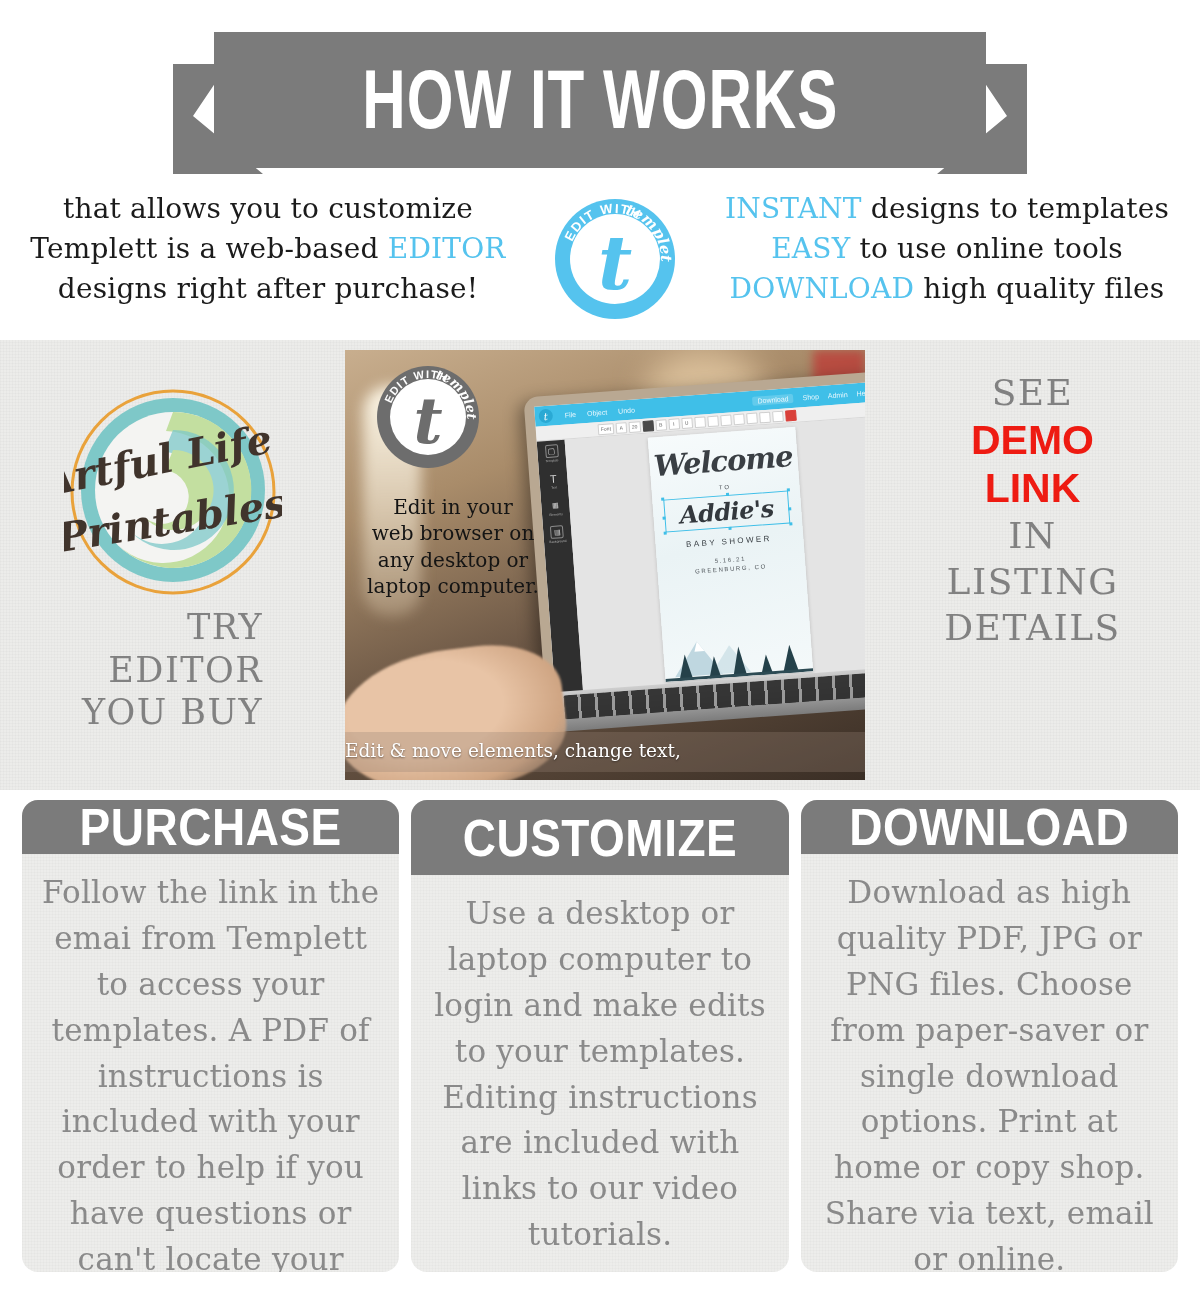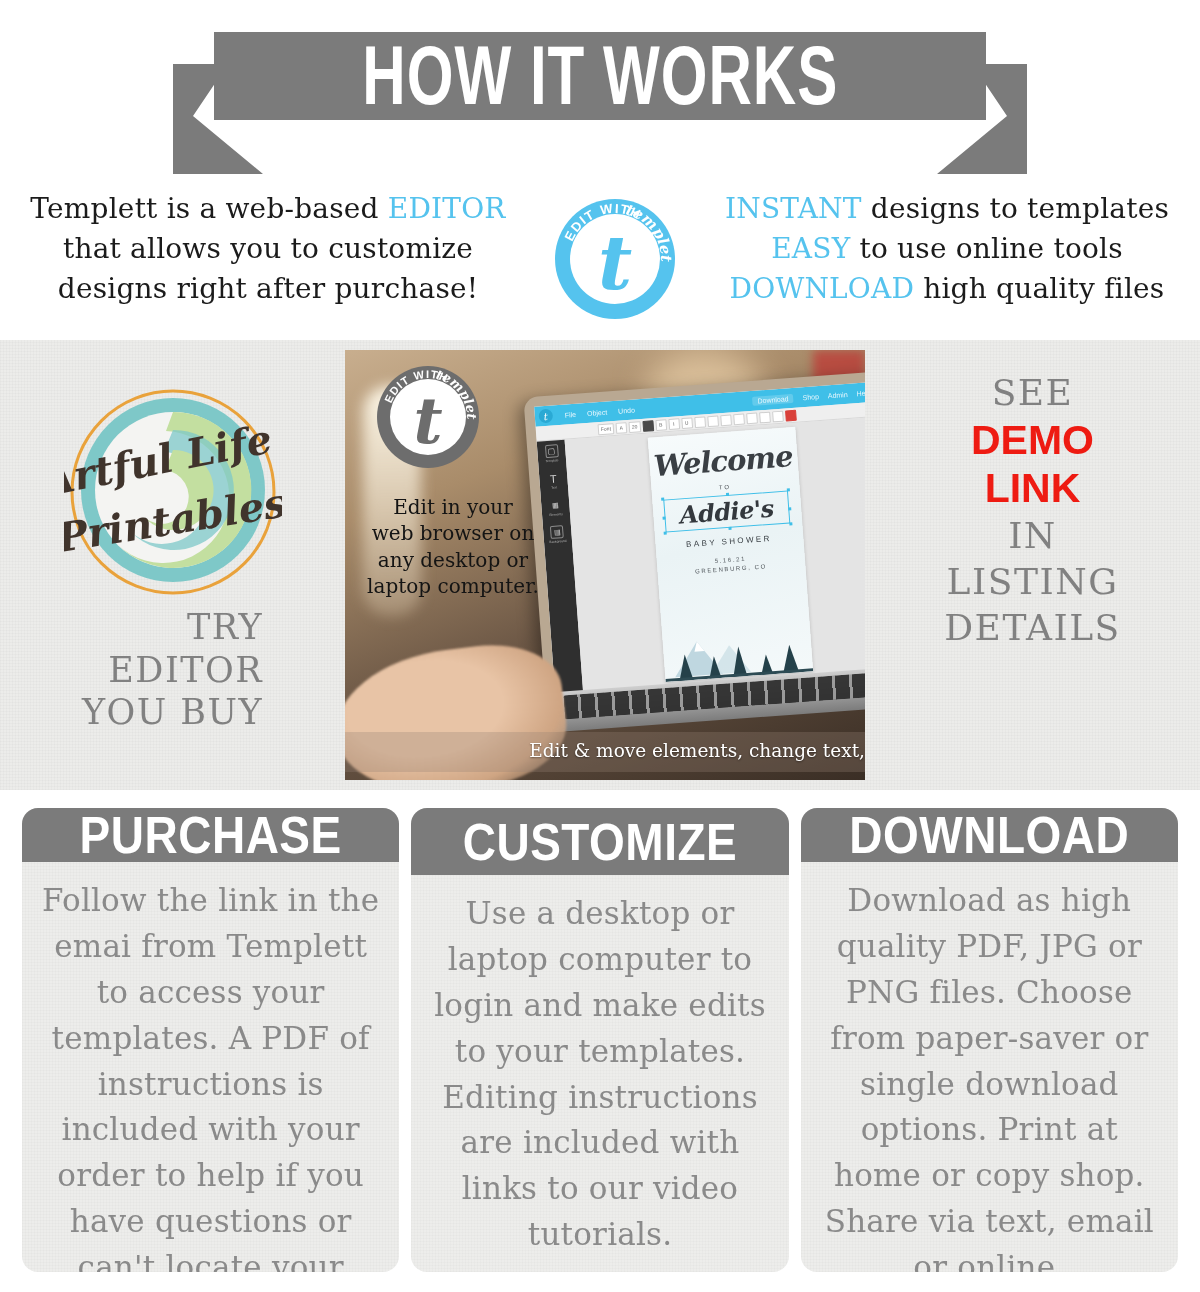--- a/index.html
+++ b/index.html
@@ -30,21 +30,21 @@
     height: 110px;
   }
   .ribbon-tail.left  { left: 173px; }
   .ribbon-tail.right { right: 173px; }
   .ribbon-tail svg { display: block; width: 100%; height: 100%; }
   .ribbon-main {
     position: absolute;
     left: 214px;
     right: 214px;
     top: 32px;
-    height: 88px;
+    height: 136px;
     background: #7b7b7b;
     display: flex;
     align-items: center;
     justify-content: center;
   }
   .ribbon-title {
     font-family: "Liberation Sans", sans-serif;
     font-weight: 700;
     font-size: 62px;
     letter-spacing: 1px;
@@ -262,21 +262,21 @@
   .photo-caption-mid {
     position:absolute; left: 18px; top: 144px; width: 180px;
     font-family:"DejaVu Serif", serif;
     font-size: 20px; line-height:1.32; color:#141414; text-align:center;
   }
   .photo-caption-bottom {
     position:absolute; left:0; right:0; bottom: 8px;
     padding: 7px 0 9px 0;
     background: rgba(150,130,115,0.30);
     font-family:"DejaVu Serif", serif;
-    font-size: 18.5px; line-height:1.32; color:#ffffff; text-align:right;
+    font-size: 18.5px; line-height:1.32; color:#ffffff; text-align:left;
     text-shadow: 0 1px 2px rgba(0,0,0,0.45);
   }
 
   .mid-right {
     flex: 1;
     height: 100%;
     display:flex; flex-direction:column; align-items:center; justify-content:flex-start;
     padding-top: 30px;
   }
   .demo-line {
@@ -288,21 +288,21 @@
     font-family:"Liberation Sans", sans-serif;
     font-weight:700; color:#ee1b12; font-size: 41px; letter-spacing:0px;
     line-height: 1.18;
   }
 
   
   .cards {
     position: relative;
     display: flex;
     gap: 12px;
-    padding: 18px 22px 20px 22px;
+    padding: 10px 22px 20px 22px;
     background: #ffffff;
     height: 502px;
   }
   .card {
     flex: 1;
     border-radius: 16px;
     overflow: hidden;
     background:
       repeating-linear-gradient(0deg, rgba(0,0,0,0.016) 0 1px, rgba(255,255,255,0) 1px 3px),
       repeating-linear-gradient(90deg, rgba(0,0,0,0.016) 0 1px, rgba(255,255,255,0) 1px 3px),
@@ -349,24 +349,24 @@
       </svg>
     </div>
     <div class="ribbon-main">
       <div class="ribbon-title">HOW IT WORKS</div>
     </div>
   </div>
 
   <div class="intro">
 
     <div class="intro-col left">
+      <div>that allows you to customize</div>
       <div>
         <span>Templett is a web-based </span><span class="hl">EDITOR</span>
       </div>
-      <div>that allows you to customize</div>
       <div>designs right after purchase!</div>
     </div>
 
     <div class="templett-badge">
       <svg viewBox="0 0 124 124" xmlns="http://www.w3.org/2000/svg">
         <defs>
           <path id="arcTop" d="M 16,62 A 46,46 0 0 1 108,62" fill="none"></path>
           <path id="arcBot" d="M 18,62 A 44,44 0 0 0 106,62" fill="none"></path>
         </defs>
         <circle cx="62" cy="62" r="60" fill="#55c3ee"></circle>

